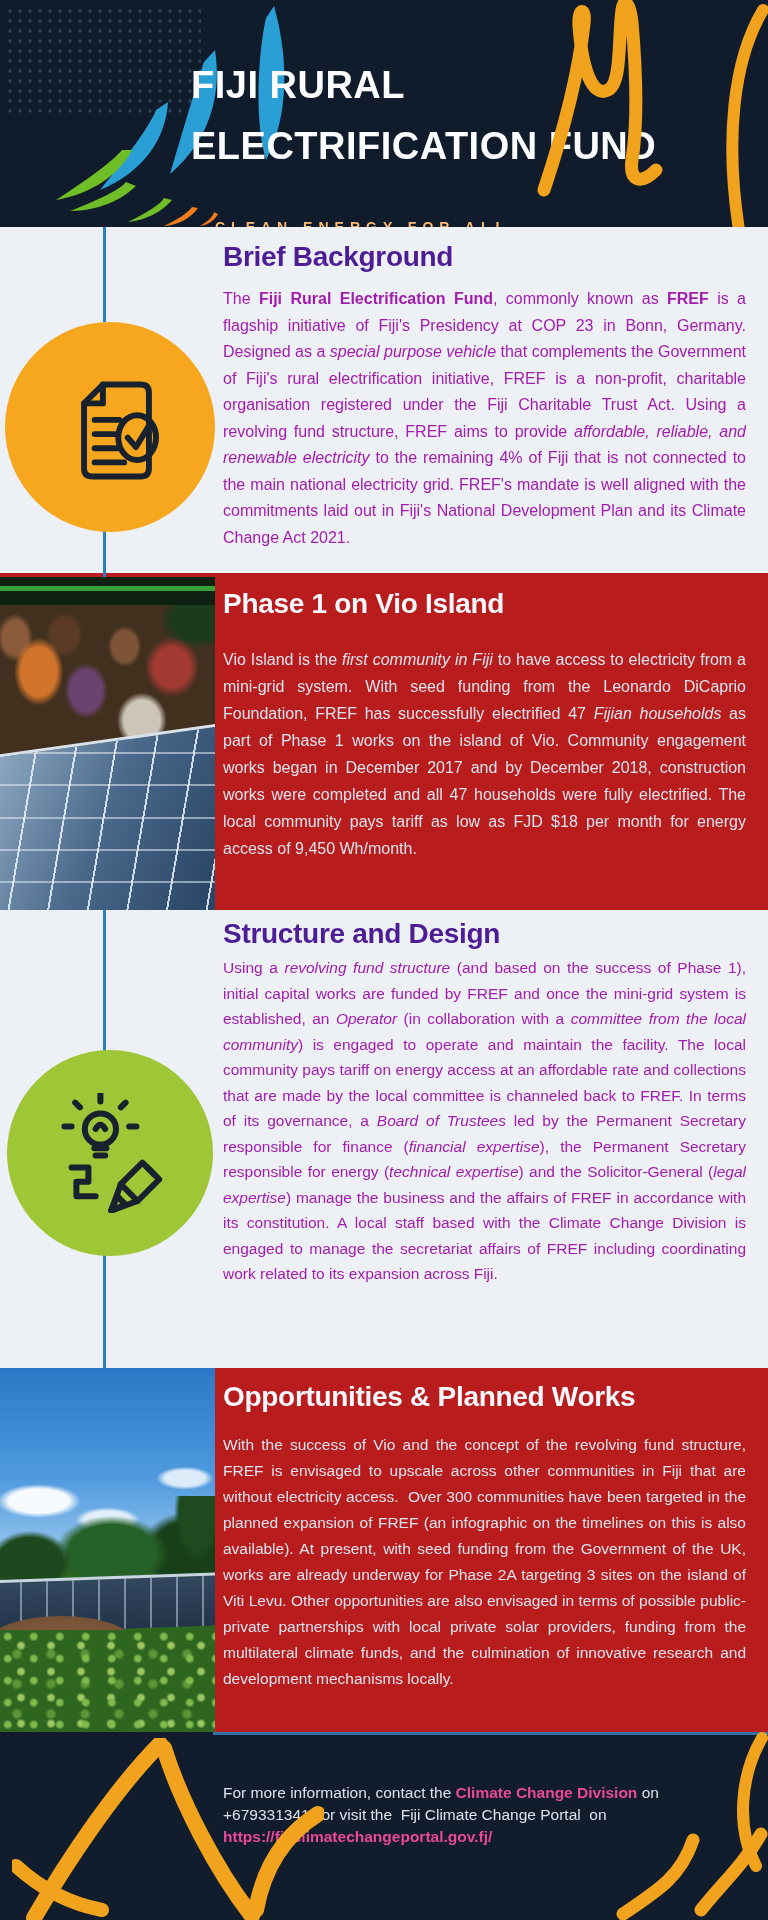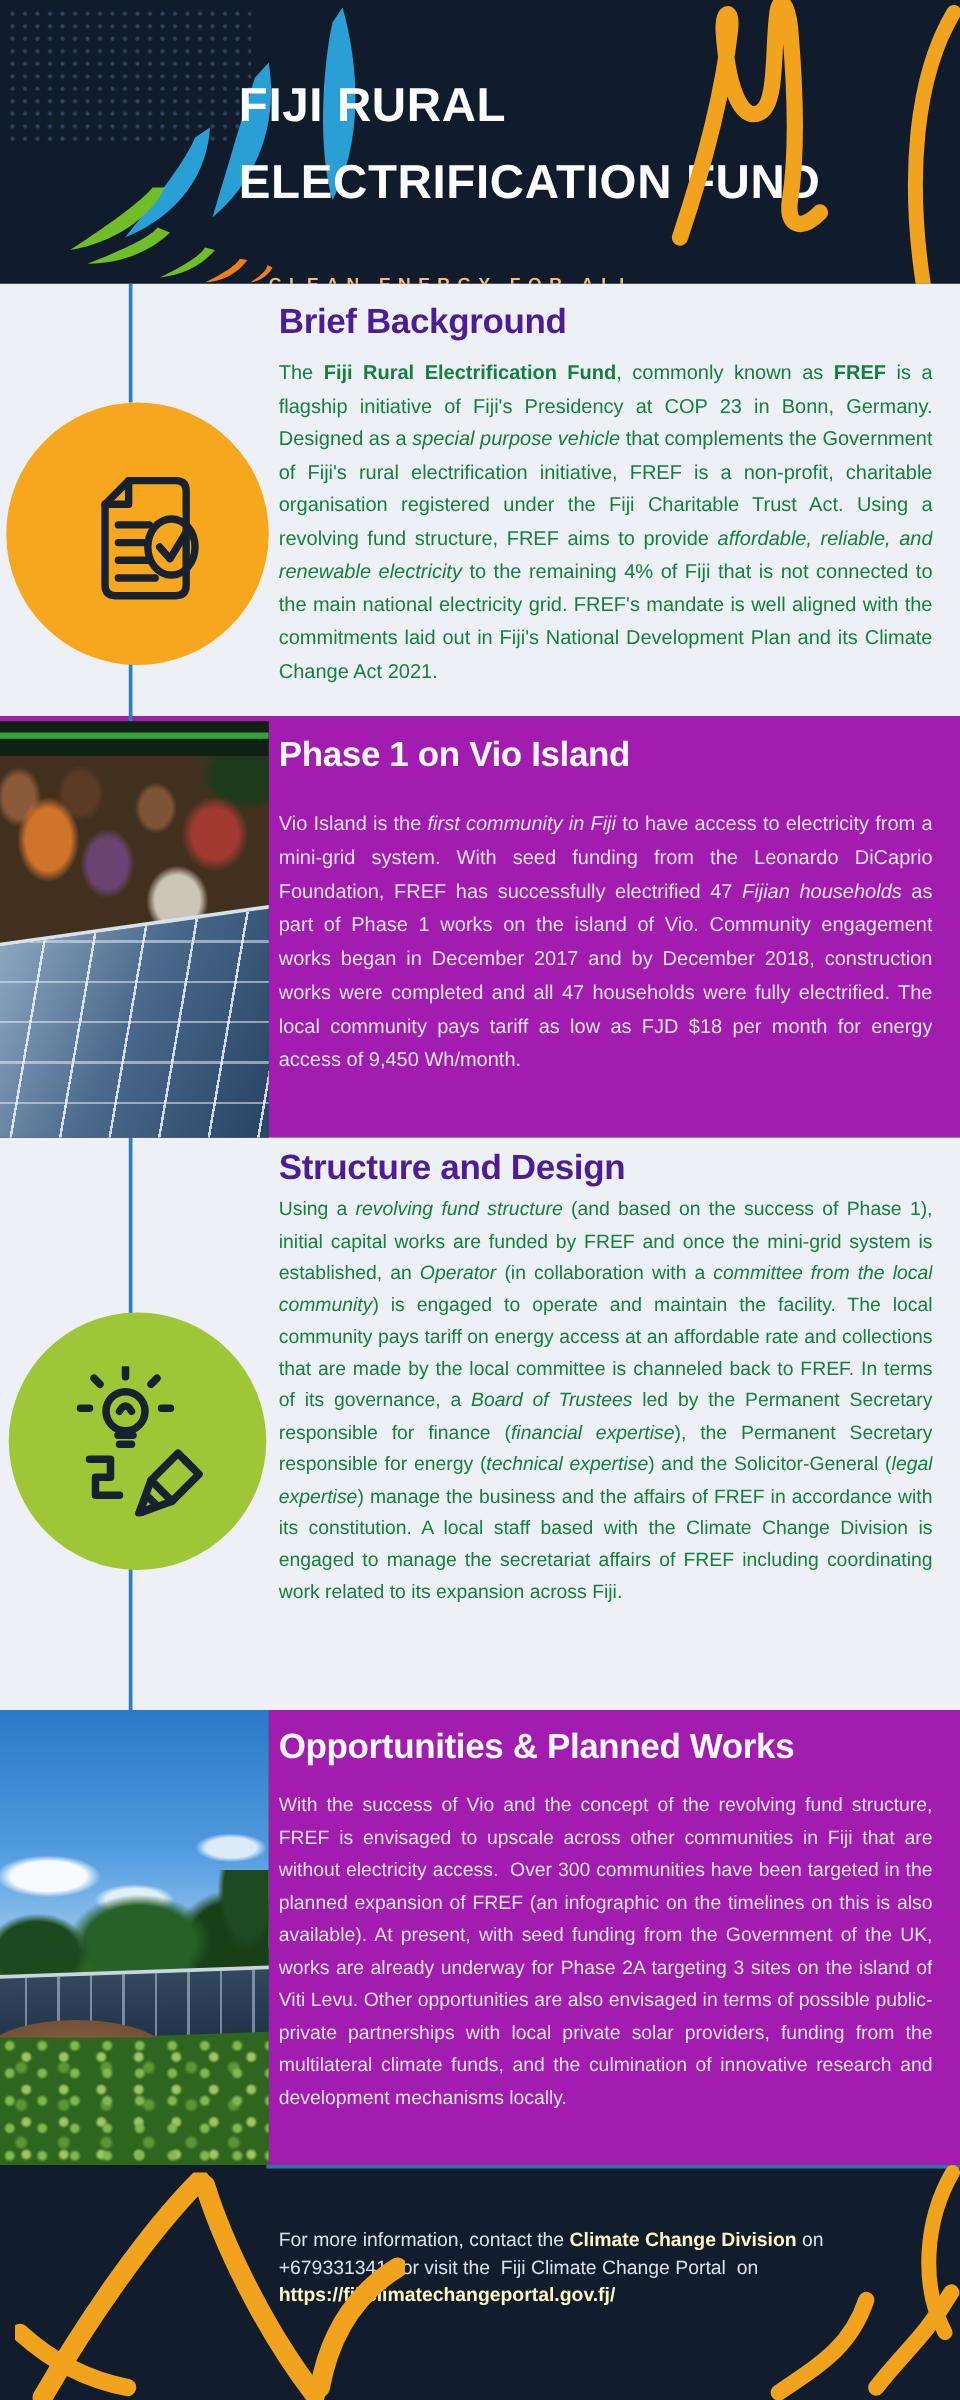--- a/index.html
+++ b/index.html
@@ -13,26 +13,26 @@
   .hdr-titles{position:absolute;left:191px;top:66px;}
   .hdr-titles .t1{font-size:38px;font-weight:700;color:#fbfcfe;letter-spacing:.5px;line-height:1;margin-bottom:23px;white-space:nowrap;}
   .tagline{position:absolute;left:215px;top:219px;font-size:14px;font-weight:700;
            letter-spacing:6px;color:#fdba74;white-space:nowrap;}
   .wing{position:absolute;left:52px;top:2px;}
   .sq{position:absolute;}
   .sq path{fill:none;stroke:#f2a31d;stroke-linecap:round;stroke-linejoin:round;}
   
   .sec{position:absolute;left:0;width:768px;}
   .sec.light{background:#edf0f5;}
-  .sec.dark{background:#a21caf;}
+  .sec.dark{background:#b91c1c;}
   .sec h2{position:absolute;left:223px;margin:0;font-size:28px;letter-spacing:-.3px;font-weight:700;}
   .sec.light h2{color:#4c1d95;}
   .sec.dark h2{color:#f4f7fb;}
   .sec p{position:absolute;left:223px;width:523px;margin:0;text-align:justify;overflow:hidden;}
-  .sec.light p{color:#15803d;font-size:16px;line-height:26.5px;}
+  .sec.light p{color:#a21caf;font-size:16px;line-height:26.5px;}
   .sec.dark p{color:#dde4ee;font-size:16px;line-height:27px;}
   .sec p .b{font-weight:700;}
   .sec p .i{font-style:italic;}
   .p-tight{font-size:15.5px !important;line-height:25.5px !important;}
   
   .vline{position:absolute;left:103px;width:3px;background:#2e7fc2;}
   .mcircle{position:absolute;border-radius:50%;display:flex;align-items:center;justify-content:center;}
   .mcircle.orange{left:5px;top:322px;width:210px;height:210px;background:#f6a71d;}
   .mcircle.green{left:7px;top:1050px;width:206px;height:206px;background:#9fc636;}
   .mcircle svg path,.mcircle svg circle,.mcircle svg ellipse,.mcircle svg line{
@@ -82,21 +82,21 @@
   .pf-bush{position:absolute;left:0;top:262px;width:100%;height:102px;
      background-image:
        radial-gradient(circle at 30% 30%, #82b94e 2.5px, transparent 5px),
        radial-gradient(circle at 70% 60%, #9cc763 2.5px, transparent 5px),
        radial-gradient(circle at 50% 80%, #5d9636 3px, transparent 6px);
      background-size:26px 22px,30px 26px,34px 30px;background-color:#2f661f;}
   
   .sepline{position:absolute;left:213px;top:1732px;width:555px;height:3px;background:#2e74a8;}
   .footer{position:absolute;left:0;top:1735px;width:768px;height:185px;background:#111c2c;}
   .contact{position:absolute;left:223px;top:47px;width:525px;font-size:15.5px;line-height:22px;color:#dce2ea;}
-  .contact .b{font-weight:700;color:#fef9c3;text-align:right;}
+  .contact .b{font-weight:700;color:#ec4899;text-align:right;}
 </style>
 </head>
 <body>
 
 <div class="page">
 
   <header class="hdr">
     <div class="dots"></div>
 
     <svg class="wing" width="290" height="224" viewBox="0 0 290 224">

